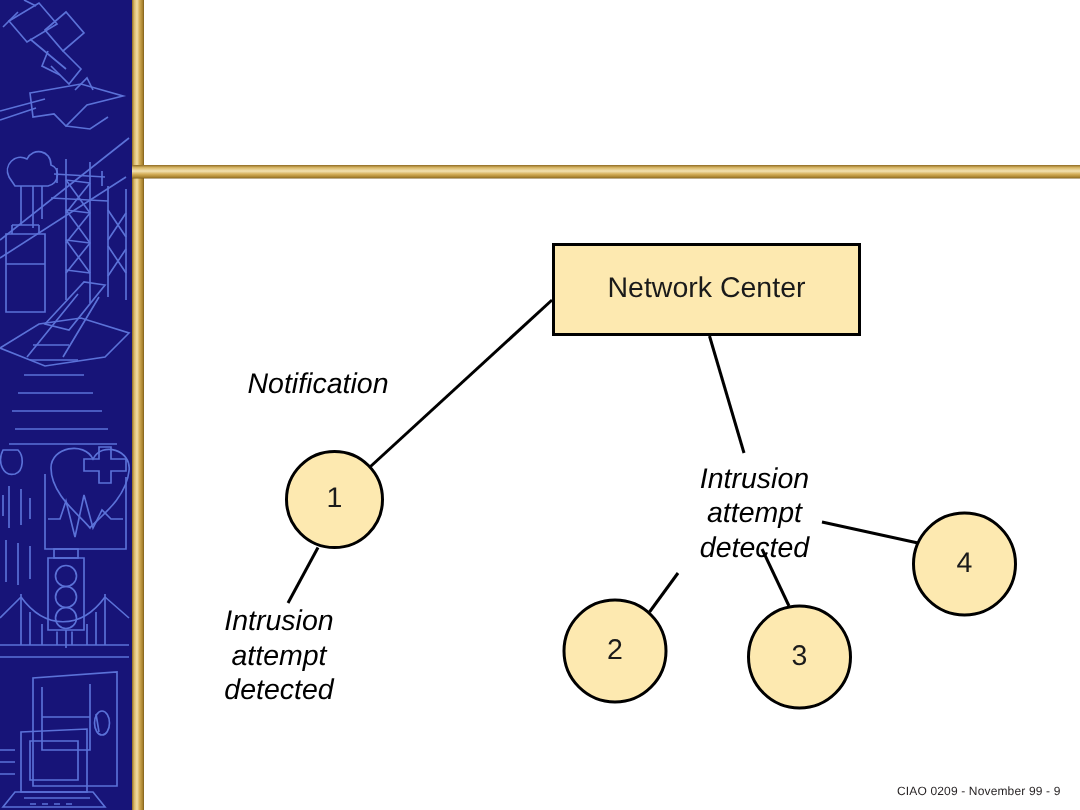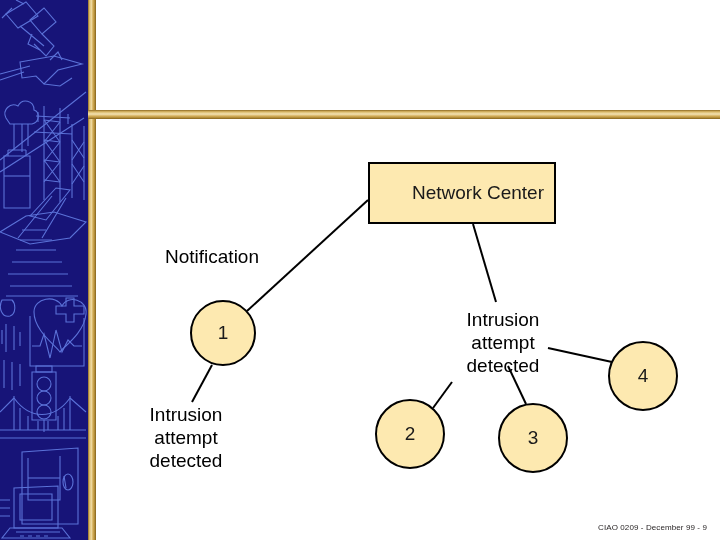--- a/index.html
+++ b/index.html
@@ -110,20 +110,21 @@
     font-size: 19px;
   }
 
   .free-label {
     position: absolute;
     color: #000000;
     font-size: 19px;
     line-height: 1.22;
     text-align: center;
     white-space: pre-line;
+    font-style: italic;
   }
 
   
   #footer {
     position: absolute;
     right: 13px;
     bottom: 8px;
     font-size: 8px;
     color: #231f20;
     letter-spacing: 0.1px;
@@ -231,21 +232,21 @@
         <line x1="377" y1="104" x2="400" y2="182"></line>
 
         <line x1="337" y1="288" x2="356" y2="262"></line>
 
         <line x1="430" y1="284" x2="412" y2="246"></line>
 
         <line x1="452" y1="228" x2="516" y2="242"></line>
       </g>
     </svg>
 
-    <div class="node box" style="left:272px; top:42px; width:188px; height:62px;justify-content:flex-end;">
+    <div class="node box" style="left:272px; top:42px; width:206px; height:62px;">
       <span>Network Center</span>
     </div>
 
     <div class="node circle" style="left:94px; top:180px; width:66px; height:66px;">
       <span>1</span>
     </div>
 
     <div class="node circle" style="left:279px; top:279px; width:70px; height:70px;">
       <span>2</span>
     </div>
@@ -262,15 +263,15 @@
 
     <div class="free-label" style="left:30px; top:283px; width:120px;">Intrusion
 attempt
 detected</div>
 
     <div class="free-label" style="left:352px; top:188px; width:110px;">Intrusion
 attempt
 detected</div>
   </div>
 
-  <div id="footer">CIAO 0209 - December 99 - 9</div>
+  <div id="footer">CIAO 0209 - November 99 - 9</div>
 
 </div>
 
 </body></html>

